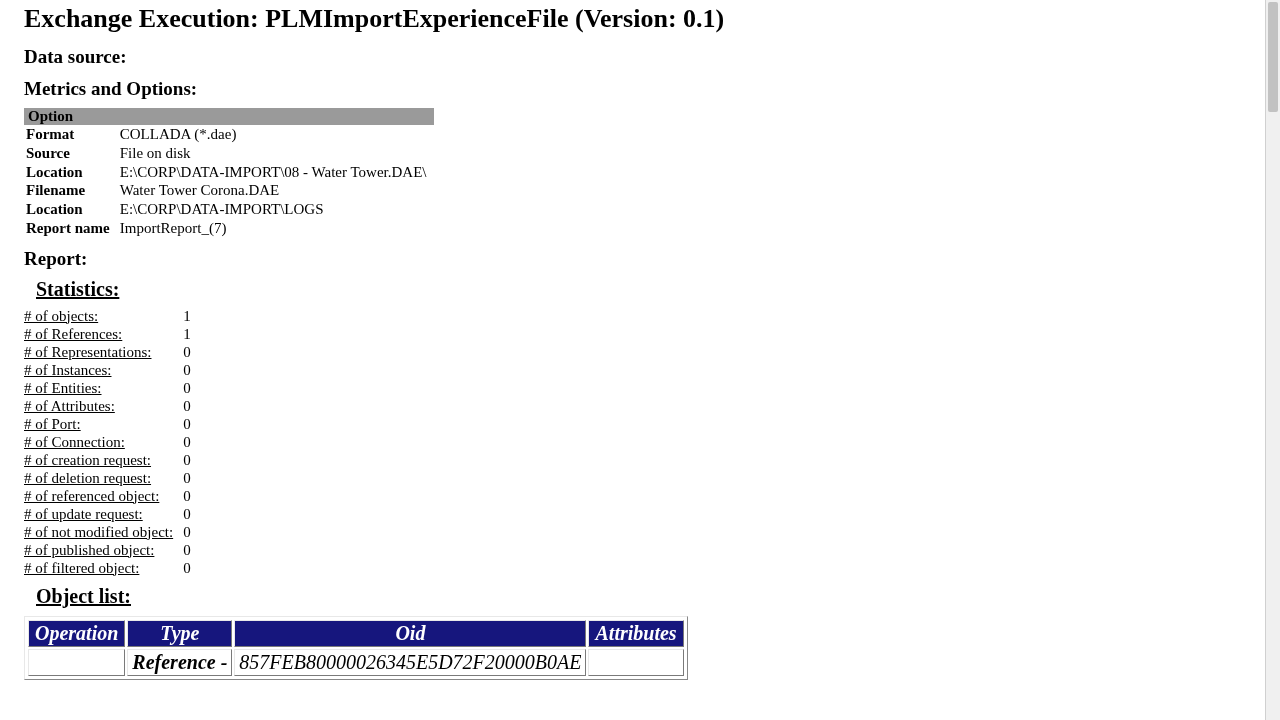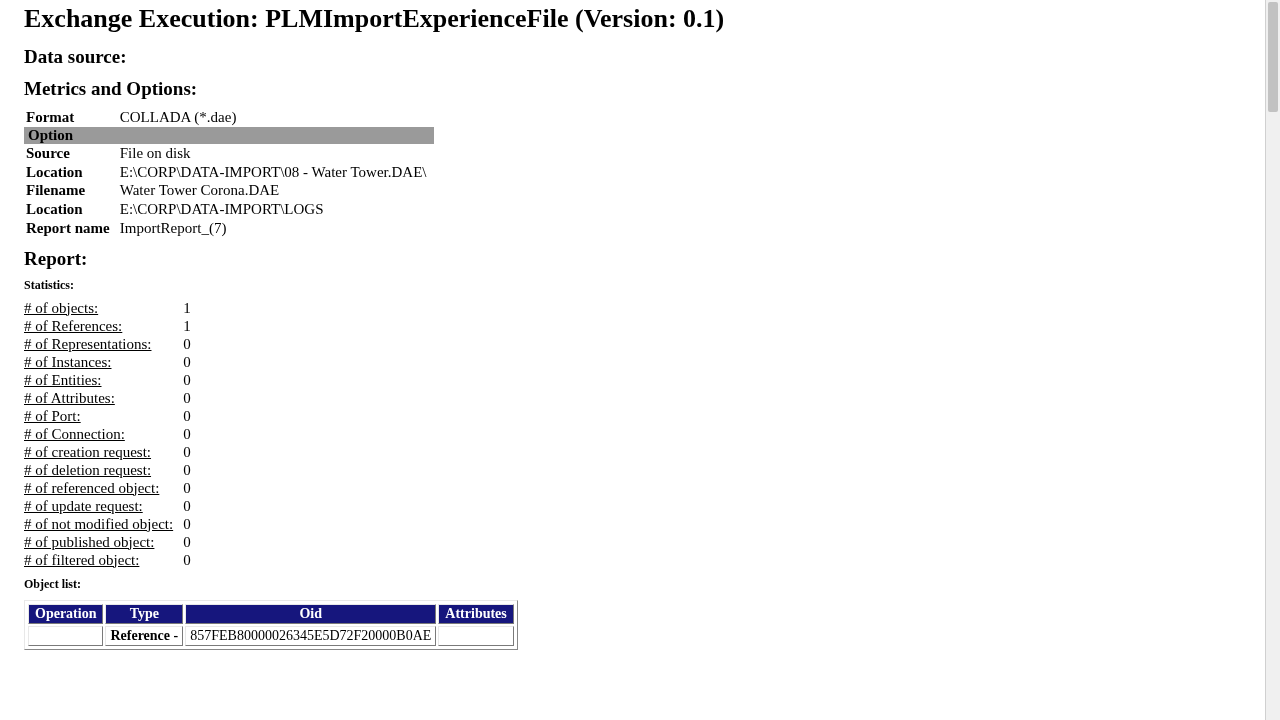--- a/index.html
+++ b/index.html
@@ -21,23 +21,24 @@
     font-size: 26px;
     font-weight: bold;
     margin: 0 0 12px 0;
   }
   h2.section {
     font-size: 19px;
     font-weight: bold;
     margin: 10px 0 8px 0;
   }
   h3.subsection {
-    font-size: 12px;
-    font-weight: bold;
-    margin: 8px 0 6px 0;
+    font-size: 20px;
+    font-weight: bold;
+    margin: 8px 0 6px 12px;
+    text-decoration: underline;
   }
   ul.source-list {
     margin: 4px 0 8px 0;
     padding-left: 40px;
   }
   ul.source-list li {
     font-size: 15px;
   }
   table.options {
     border-collapse: collapse;
@@ -84,21 +85,22 @@
     display: inline-block;
     border: 1px solid #888;
     border-top-color: #e8e8e8;
     border-left-color: #e8e8e8;
     padding: 1px;
     margin-top: 2px;
   }
   table.objlist {
     border-collapse: separate;
     border-spacing: 2px;
-    font-size: 14px;
+    font-size: 20px;
+    font-style: italic;
   }
   table.objlist th {
     background: #16167d;
     color: #fff;
     font-weight: bold;
     text-align: center;
     padding: 1px 6px;
     border: 1px solid #7a7a7a;
     border-top-color: #e8e8e8;
     border-left-color: #e8e8e8;
@@ -139,26 +141,26 @@
 
   <h1 class="title">Exchange Execution: PLMImportExperienceFile (Version: 0.1)</h1>
 
   <h2 class="section">Data source:</h2>
 
   <h2 class="section">Metrics and Options:</h2>
 
   <table class="options">
     <tbody>
         <tr>
+          <th class="opt-header" colspan="2">Option</th>
+        </tr>
+    <tr>
       <td class="opt-label">Format</td>
       <td>COLLADA (*.dae)</td>
     </tr>
-    <tr>
-          <th class="opt-header" colspan="2">Option</th>
-        </tr>
     <tr>
       <td class="opt-label">Source</td>
       <td>File on disk</td>
     </tr>
     <tr>
       <td class="opt-label">Location</td>
       <td>E:\CORP\DATA-IMPORT\08 - Water Tower.DAE\</td>
     </tr>
     <tr>
       <td class="opt-label">Filename</td>

